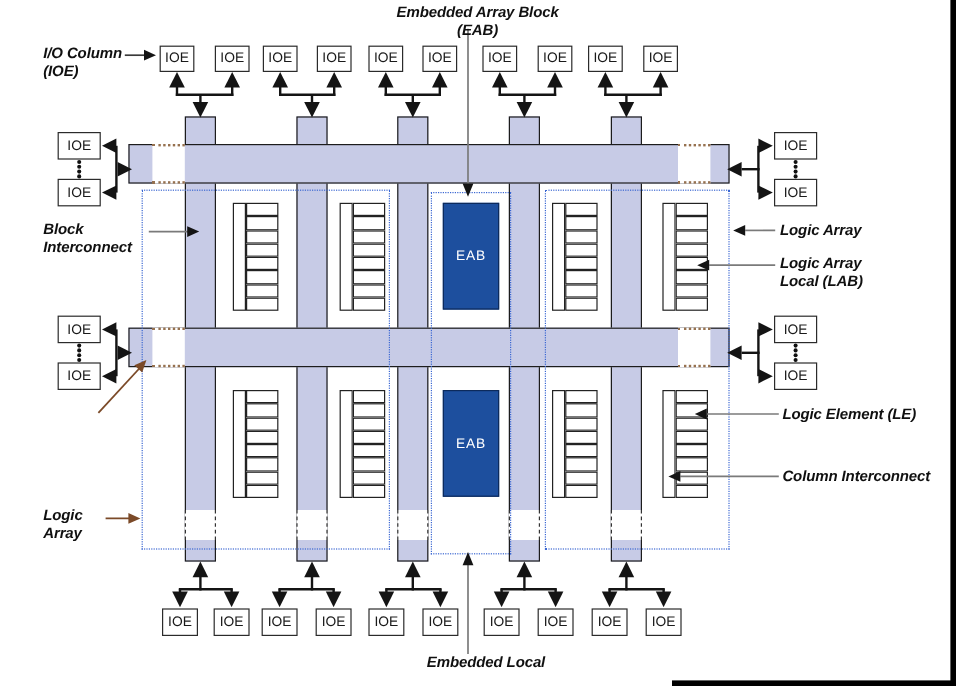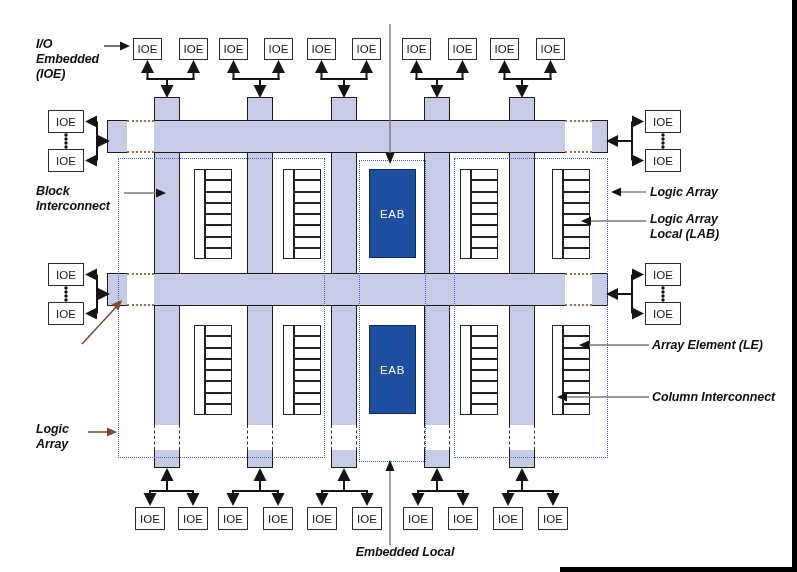--- a/index.html
+++ b/index.html
@@ -292,24 +292,25 @@
       <line x1="591" y1="221" x2="646" y2="221" stroke="#7a7a7a" stroke-width="1.4"></line>
       <polygon points="581,221 591,216.5 591,225.5" fill="#141414"></polygon>
       <line x1="589" y1="345" x2="649" y2="345" stroke="#7a7a7a" stroke-width="1.4"></line>
       <polygon points="579,345 589,340.5 589,349.5" fill="#141414"></polygon>
       <line x1="567" y1="397" x2="649" y2="397" stroke="#7a7a7a" stroke-width="1.4"></line>
       <polygon points="557,397 567,392.5 567,401.5" fill="#141414"></polygon>
       <line x1="390" y1="545" x2="390" y2="468" stroke="#7a7a7a" stroke-width="1.4"></line>
       <polygon points="390,460 385.5,471 394.5,471" fill="#141414"></polygon>
     </svg>
 
-  <div class="lbl" id="lbl-io-element">I/O Embedded (IOE)</div>
+  <div class="lbl" id="lbl-embedded-array-block">Embedded Array Block (EAB)</div>
+  <div class="lbl" id="lbl-io-element">I/O Column (IOE)</div>
   <div class="lbl" id="lbl-column-interconnect">Block Interconnect</div>
   <div class="lbl" id="lbl-logic-array-left">Logic Array</div>
   <div class="lbl" id="lbl-logic-array-right">Logic Array</div>
   <div class="lbl" id="lbl-logic-array-block">Logic Array Local (LAB)</div>
-  <div class="lbl" id="lbl-logic-element">Array Element (LE)</div>
+  <div class="lbl" id="lbl-logic-element">Logic Element (LE)</div>
   <div class="lbl" id="lbl-local-interconnect">Column Interconnect</div>
   <div class="lbl" id="lbl-embedded-array">Embedded Local</div>
 
   <div class="edge-right"></div>
   <div class="edge-bottom"></div>
 </div>
 
 </body></html>

